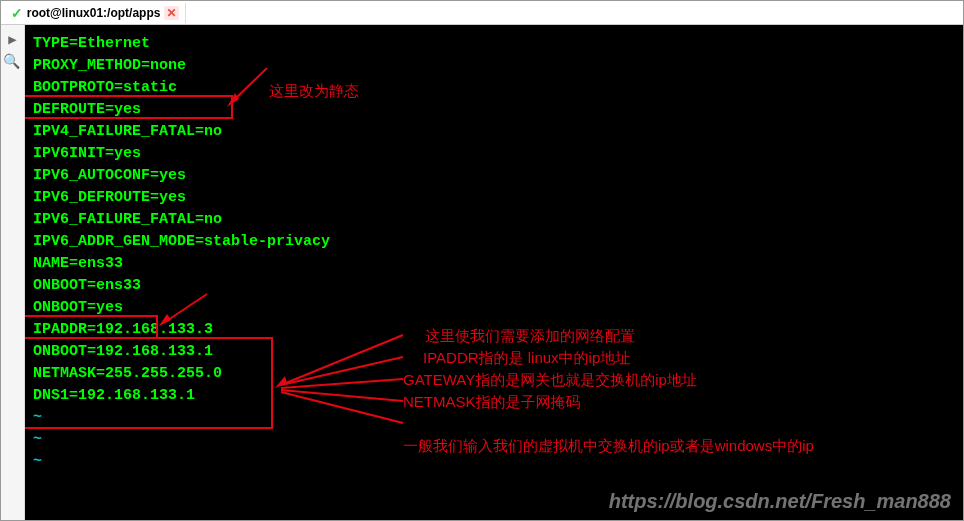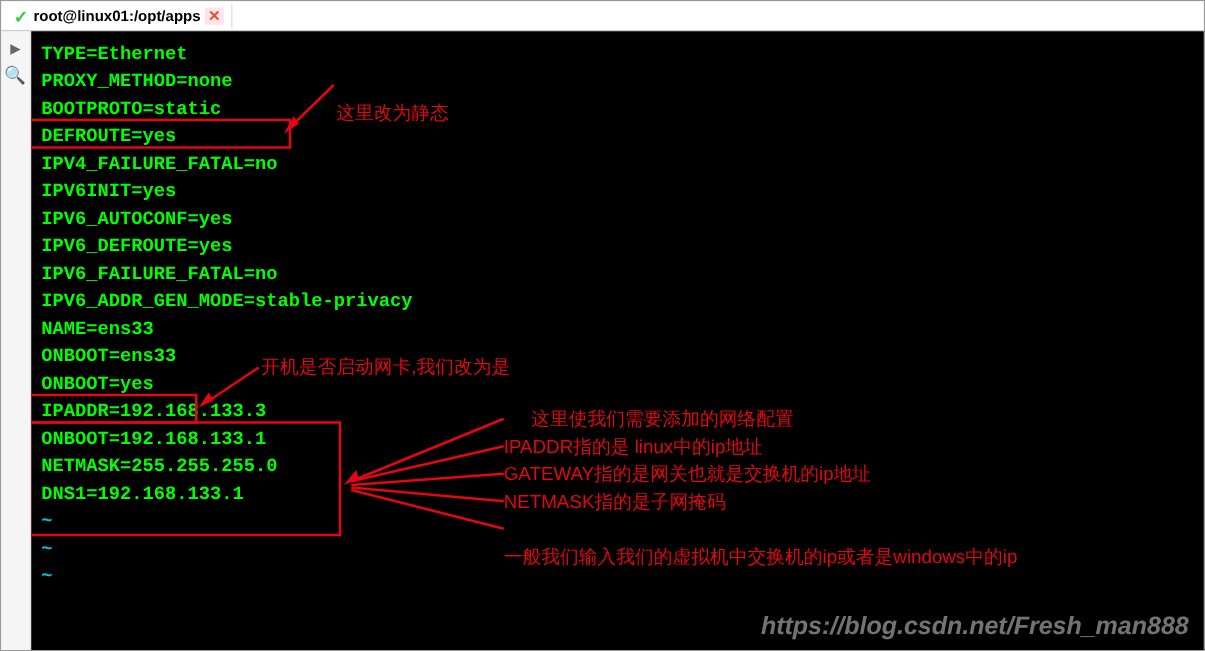--- a/index.html
+++ b/index.html
@@ -165,23 +165,22 @@
       <div class="line">DNS1=192.168.133.1</div>
       <div class="line tilde">~</div>
       <div class="line tilde">~</div>
       <div class="line tilde">~</div>
 
       <div class="highlight-box" style="left:-2px; top:70px; width:210px; height:24px;"></div>
       <div class="highlight-box" style="left:-2px; top:290px; width:135px; height:24px;"></div>
       <div class="highlight-box" style="left:-2px; top:312px; width:250px; height:92px;"></div>
 
       <div class="annotation" style="left:244px; top:34px;margin-top:21px;">这里改为静态</div>
-      <div class="annotation" style="left:184px; top:258px;">开机是否启动网卡,我们改为是</div>
       <div class="annotation" style="left:400px; top:300px;">这里使我们需要添加的网络配置</div>
-      <div class="annotation" style="left:378px; top:322px;">IPADDR指的是 linux中的ip地址</div>
+      <div class="annotation" style="left:398px; top:322px;">IPADDR指的是 linux中的ip地址</div>
       <div class="annotation" style="left:378px; top:344px;">GATEWAY指的是网关也就是交换机的ip地址</div>
       <div class="annotation" style="left:378px; top:366px;">NETMASK指的是子网掩码</div>
       <div class="annotation" style="left:378px; top:410px;">一般我们输入我们的虚拟机中交换机的ip或者是windows中的ip</div>
 
       <svg class="annotation-svg" style="left:200px; top:38px; width:50px; height:50px;">
         <path class="arrow-path" d="M42,5 L8,38"></path>
         <polygon class="arrow-head" points="2,44 14,36 10,30"></polygon>
       </svg>
 
       <svg class="annotation-svg" style="left:132px; top:265px; width:60px; height:40px;">

